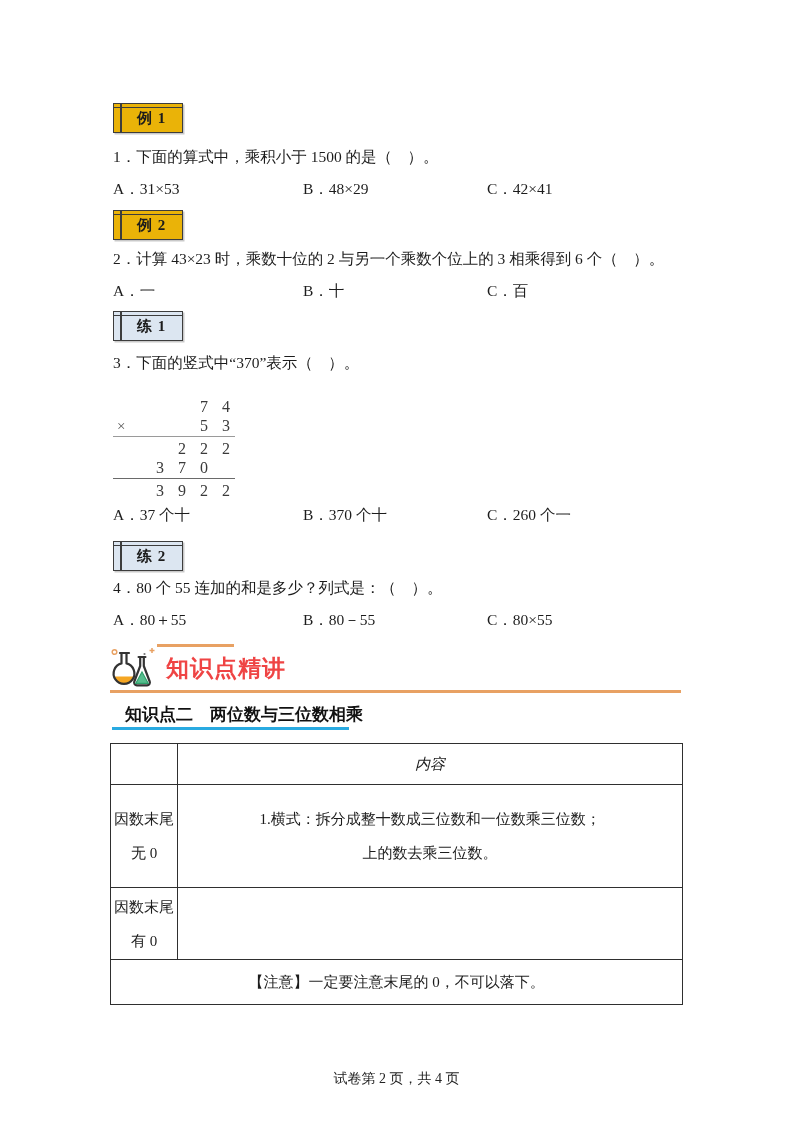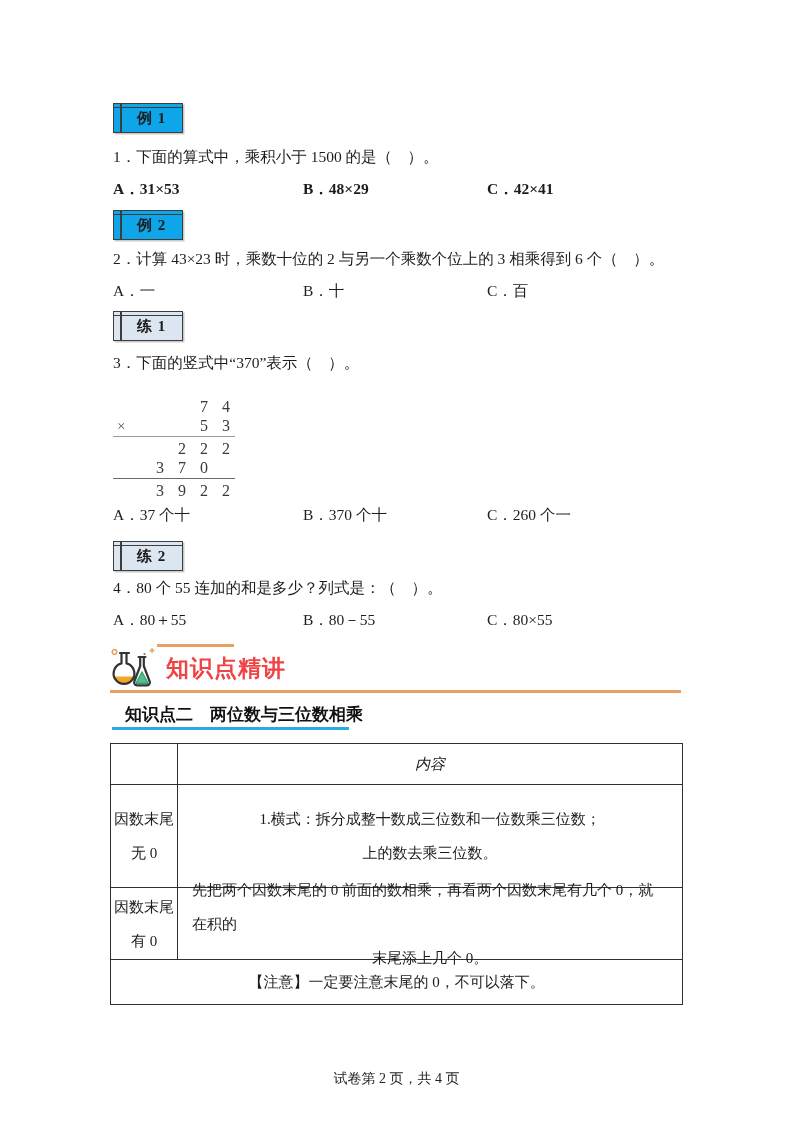--- a/index.html
+++ b/index.html
@@ -5,21 +5,21 @@
   html,body { margin:0; padding:0; background:#888; }
   .page {
     position:relative; width:793px; height:1122px; margin:0 auto;
     background:#ffffff; overflow:hidden;
     font-family:"Liberation Serif","DejaVu Serif",serif;
     color:#1c1c1c;
   }
   
   .tag-box {
     position:absolute; box-sizing:border-box; width:70px; height:30px;
-    border:1.5px solid #3d3d3d; background:#0ea5e9;
+    border:1.5px solid #3d3d3d; background:#eab308;
     box-shadow:1.5px 1.5px 0 #c9c9c9;
     display:flex; align-items:center; justify-content:center;
     font-size:15px; font-weight:600; letter-spacing:1px; padding-left:7px;
   }
   .tag-box::before { content:""; position:absolute; left:6px; top:0; bottom:0; width:1.5px; background:#3d3d3d; }
   .tag-box::after  { content:""; position:absolute; left:0; right:0; top:2.5px; height:1.5px; background:#3d3d3d; }
   .tag-practice { background:#DCE6F1; }
   
   .qtext { position:absolute; font-size:15.5px; white-space:nowrap; }
   .optrow { position:absolute; width:600px; height:22px; font-size:15.5px; }
@@ -74,21 +74,21 @@
 <body>
 
 <div class="page">
 
   <div class="tag-box" style="left:113px; top:103px;">
     <span>例 1</span>
   </div>
   <div class="qtext" style="left:113px; top:147px;">
     <span>1．</span><span>下面的算式中，乘积小于 1500 的是（　）。</span>
   </div>
-  <div class="optrow" style="left:113px; top:179px;font-weight:bold;">
+  <div class="optrow" style="left:113px; top:179px;">
     <span class="opt"><span>A．</span><span>31×53</span></span>
     <span class="opt opt-b"><span>B．</span><span>48×29</span></span>
     <span class="opt opt-c"><span>C．</span><span>42×41</span></span>
   </div>
 
   <div class="tag-box" style="left:113px; top:210px;">
     <span>例 2</span>
   </div>
   <div class="qtext" style="left:113px; top:249px;">
     <span>2．</span><span>计算 43×23 时，乘数十位的 2 与另一个乘数个位上的 3 相乘得到 6 个（　）。</span>
@@ -199,24 +199,20 @@
       <div class="kcell-content">
         <div class="kline-c">1.横式：拆分成整十数成三位数和一位数乘三位数；</div>
         <div class="kline-c">上的数去乘三位数。</div>
       </div>
     </div>
     <div class="krow krow-3">
       <div class="kcell-label">
         <div>因数末尾</div>
         <div>有 0</div>
       </div>
-      <div class="kcell-content">
-        <div class="kline-l">先把两个因数末尾的 0 前面的数相乘，再看两个因数末尾有几个 0，就在积的</div>
-        <div class="kline-c">末尾添上几个 0。</div>
-      </div>
     </div>
     <div class="krow krow-note">
       <div>【注意】一定要注意末尾的 0，不可以落下。</div>
     </div>
   </div>
 
   <div class="footer">试卷第 2 页，共 4 页</div>
 
 </div>
 

